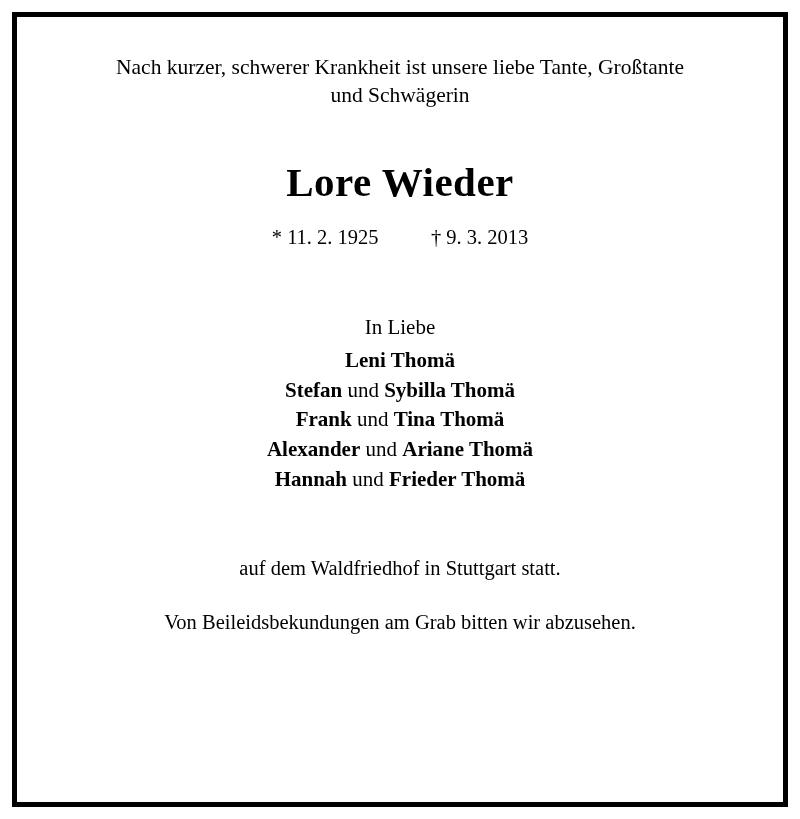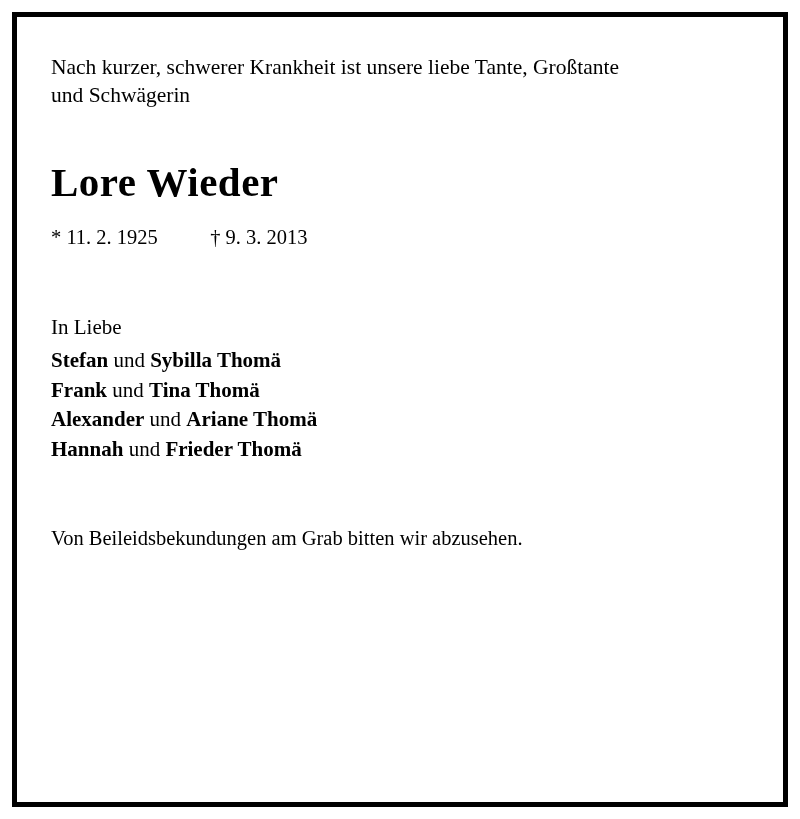--- a/index.html
+++ b/index.html
@@ -22,20 +22,21 @@
     height: 795px;
     box-sizing: border-box;
     border: 5px solid #000000;
     background: #ffffff;
   }
   .inner {
     box-sizing: border-box;
     width: 100%;
     height: 100%;
     padding: 26px 34px 18px 34px;
+    text-align: center;
     display: block;
   }
   .intro {
     font-size: 21.5px;
     line-height: 1.32;
     margin-top: 10px;
   }
   .intro div {
     white-space: nowrap;
   }
@@ -115,34 +116,38 @@
       <span>* 11. 2. 1925</span>
       <span class="gap"></span>
       <span>† 9. 3. 2013</span>
     </div>
 
 
     <div class="family-heading">In Liebe</div>
 
     <div class="family-list">
       <div>
+        <b>Leni Thomä</b><span></span><b></b>
+      </div>
+      <div>
         <b>Stefan</b><span> und </span><b>Sybilla Thomä</b>
       </div>
       <div>
         <b>Frank</b><span> und </span><b>Tina Thomä</b>
       </div>
       <div>
         <b>Alexander</b><span> und </span><b>Ariane Thomä</b>
       </div>
       <div>
         <b>Hannah</b><span> und </span><b>Frieder Thomä</b>
       </div>
     </div>
 
     <div class="funeral">
+      <div>auf dem Waldfriedhof in Stuttgart statt.</div>
     </div>
 
     <div class="condolence">
       <div>Von Beileidsbekundungen am Grab bitten wir abzusehen.</div>
 
     </div>
 
   </div>
 </div>
 

